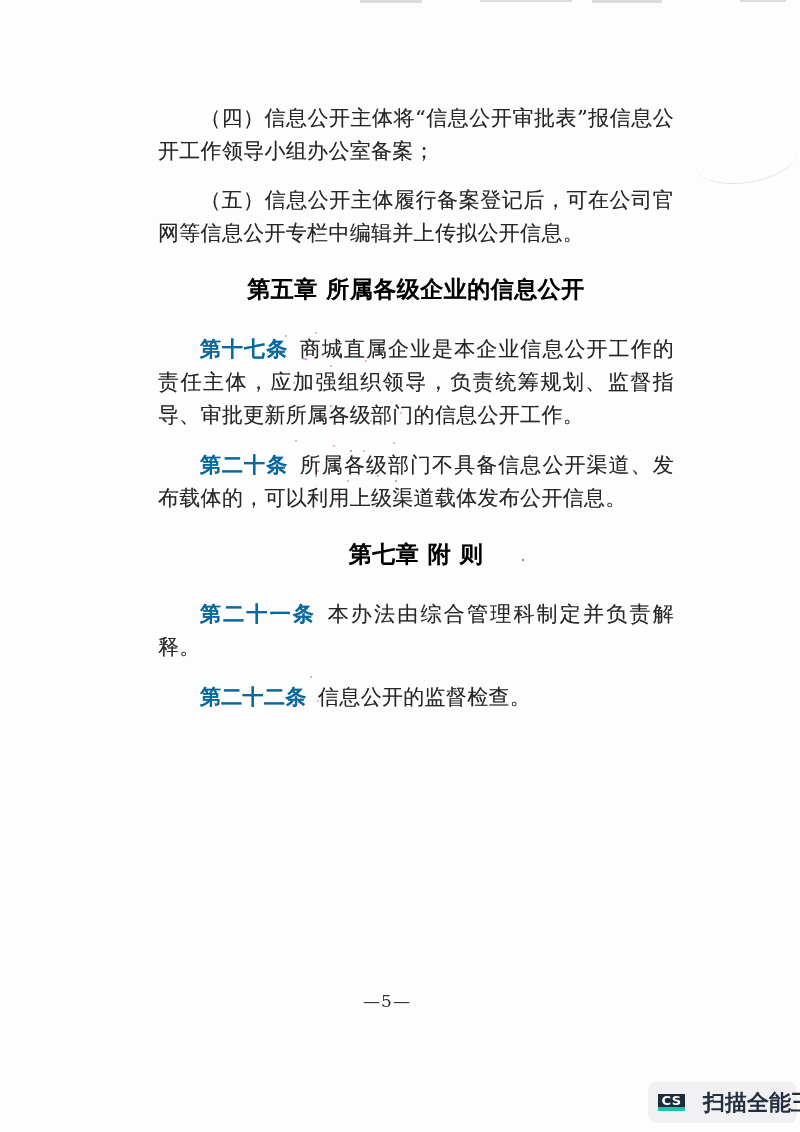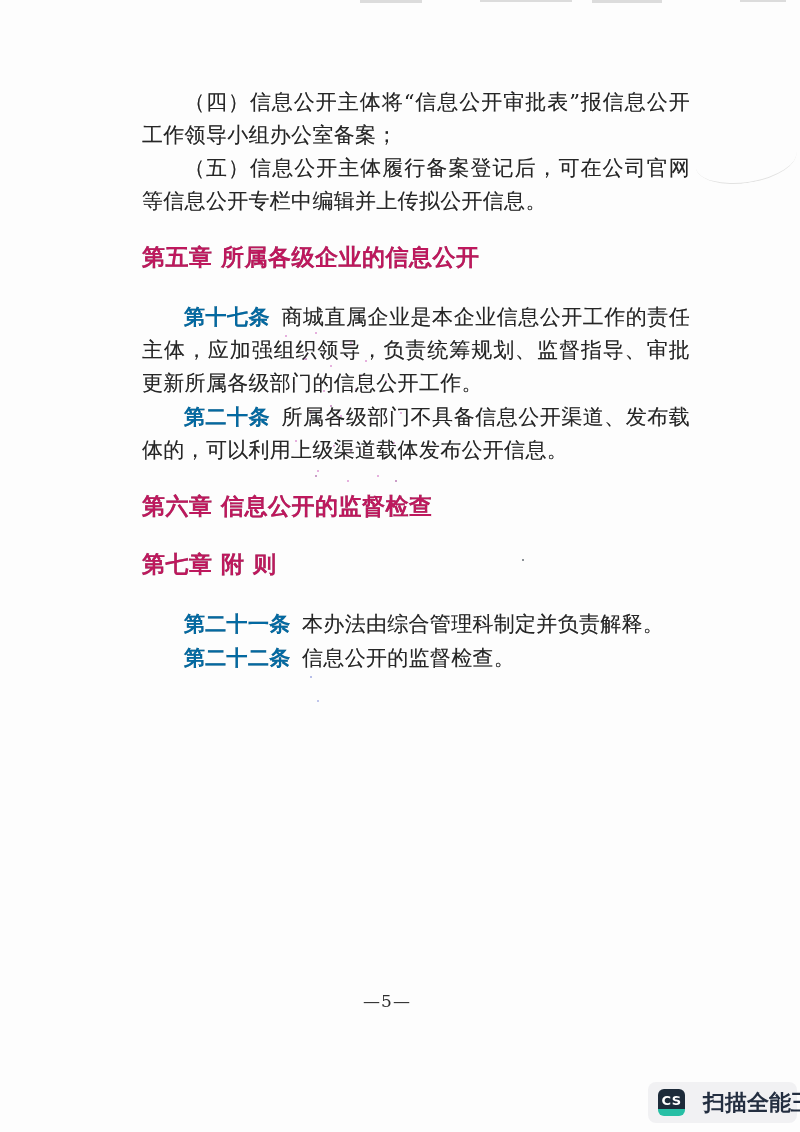--- a/index.html
+++ b/index.html
@@ -7,29 +7,29 @@
     --text:#232e40; --magnifier:#9aa0a6;
   }
   html,body{margin:0;padding:0;}
   body{width:800px;height:1132px;background:#ffffff;overflow:hidden;}
   .page{
     position:relative;width:800px;height:1132px;background:#fdfdfd;
     font-family:"DejaVu Serif","Liberation Serif",serif;color:#242424;
   }
   .content{position:absolute;left:142px;top:86px;width:548px;}
   .body-para{
-    margin:0;font-size:21px;line-height:33px;text-align:justify;
+    margin:16px;font-size:21px;line-height:33px;text-align:justify;
     text-indent:2em;letter-spacing:.3px;color:#262626;
     text-shadow:0 0 .5px rgba(0,0,0,.35);
   }
   .body-para .lead{font-weight:700;margin-right:.55em;color:#0369a1;}
   .chapter{
-    margin:24px 0 28px 0;
+    margin:24px 0 28px 0;text-align:center;
     font-family:"DejaVu Sans","Liberation Sans",sans-serif;
-    font-weight:700;font-size:23px;line-height:30px;color:#be185d;
+    font-weight:700;font-size:23px;line-height:30px;color:#000000;
     letter-spacing:.5px;text-shadow:0 0 .4px rgba(0,0,0,.4);
   }
   .page-number{
     position:absolute;top:991px;left:0;width:100%;text-align:center;
     transform:translateX(-13px);font-size:17px;letter-spacing:1px;color:#2e2e2e;
   }
   
   .top-edge-mark{position:absolute;background:#6a6a6a;opacity:.22;}
   .scratch{
     position:absolute;left:695px;top:136px;width:102px;height:46px;
@@ -57,21 +57,21 @@
       17px 350px rgba(70,90,200,.45);
   }
   
   .watermark{
     position:absolute;left:648px;top:1082px;width:149px;height:41px;
     background:var(--pill-bg);border-radius:8px;display:flex;align-items:center;
     padding:0 10px;box-sizing:border-box;gap:8px;
     font-family:"DejaVu Sans","Liberation Sans",sans-serif;
   }
   .cs-logo{
-    width:27px;height:27px;border-radius:6px;flex:0 0 auto;
+    width:27px;height:17px;border-radius:0;flex:0 0 auto;
     background:linear-gradient(180deg,var(--logo-navy) 0%,var(--logo-navy) 74%,var(--logo-teal) 74%,var(--logo-teal) 100%);
     display:flex;align-items:center;justify-content:center;
   }
   .cs-logo span{
     color:#fff;font-weight:700;font-size:13px;line-height:1;
     letter-spacing:.5px;margin-top:-4px;
   }
   .wm-name{font-size:22px;font-weight:600;color:var(--text);white-space:nowrap;margin-left:10px;}
   .wm-magnifier{margin-left:auto;color:var(--magnifier);display:flex;align-items:center;}
 </style>
@@ -93,21 +93,20 @@
     <p class="body-para"><span>（四）信息公开主体将“信息公开审批表”报信息公开工作领导小组办公室备案；</span></p>
 
     <p class="body-para"><span>（五）信息公开主体履行备案登记后，可在公司官网等信息公开专栏中编辑并上传拟公开信息。</span></p>
 
     <h2 class="chapter">第五章 所属各级企业的信息公开</h2>
 
     <p class="body-para"><span class="lead">第十七条</span><span>商城直属企业是本企业信息公开工作的责任主体，应加强组织领导，负责统筹规划、监督指导、审批更新所属各级部门的信息公开工作。</span></p>
 
     <p class="body-para"><span class="lead">第二十条</span><span>所属各级部门不具备信息公开渠道、发布载体的，可以利用上级渠道载体发布公开信息。</span></p>
 
-    <h2 class="chapter">第六章 信息公开的监督检查</h2>
 
 
 
     <h2 class="chapter">第七章 附 则</h2>
 
     <p class="body-para"><span class="lead">第二十一条</span><span>本办法由综合管理科制定并负责解释。</span></p>
 
     <p class="body-para"><span class="lead">第二十二条</span><span>信息公开的监督检查。</span></p>
 
   </div>

